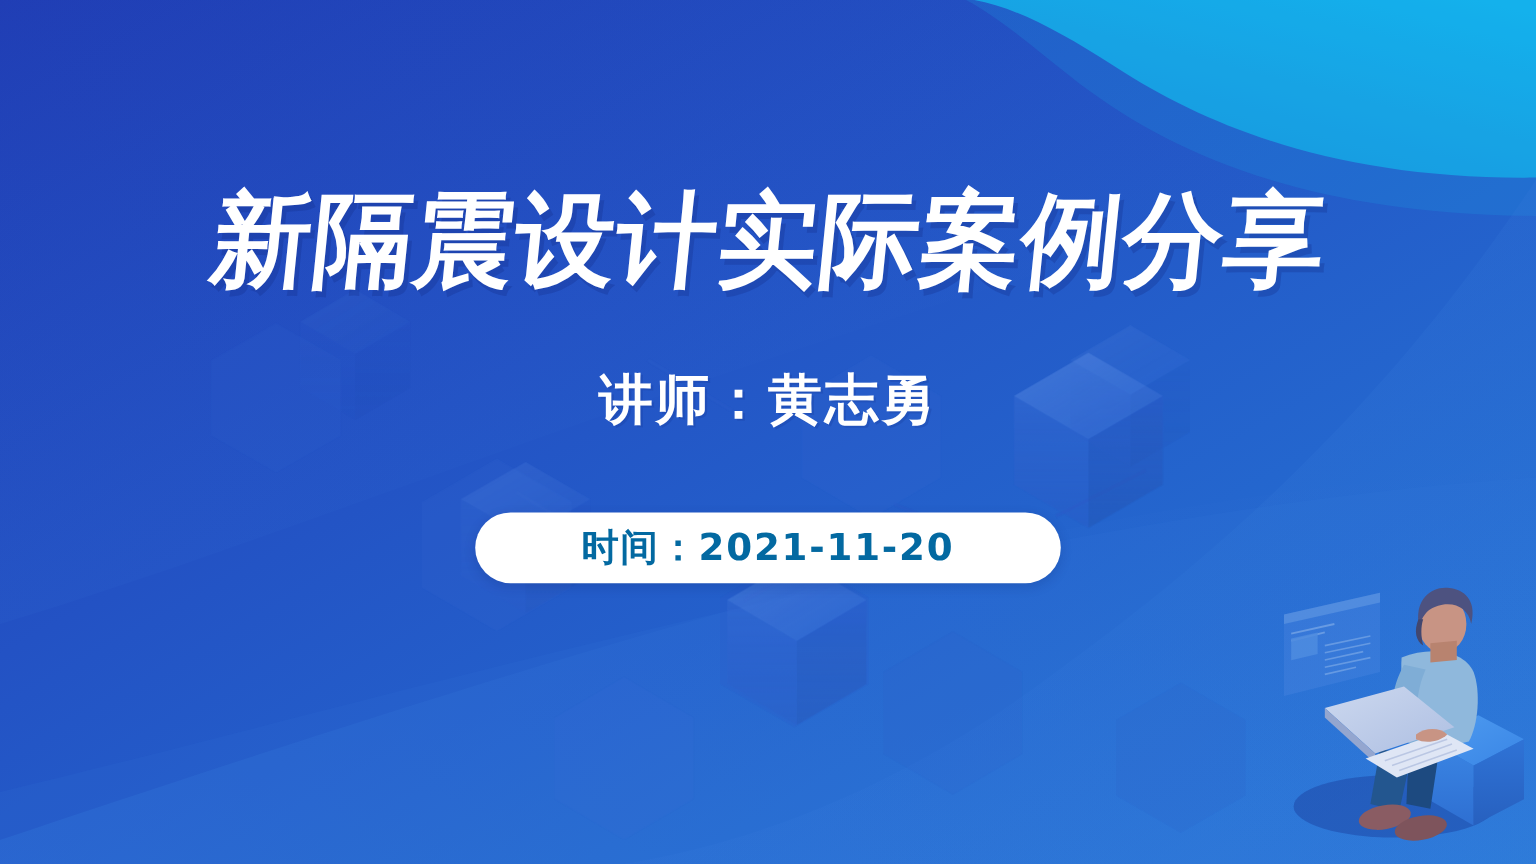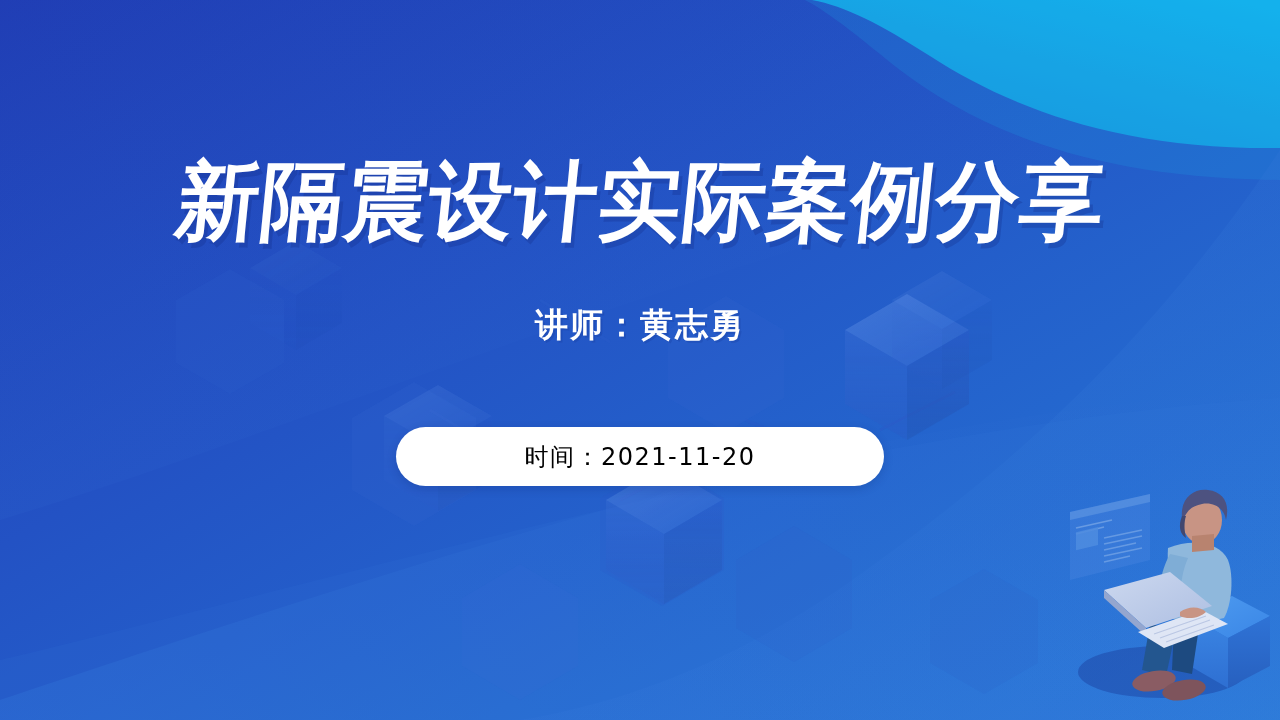--- a/index.html
+++ b/index.html
@@ -45,21 +45,21 @@
   
   #speaker-block {
     position:absolute;
     left:0; top:303px;
     width:1280px;
     text-align:center;
     z-index:20;
   }
   #speaker-text {
     color:#ffffff;
-    font-size:33px;
+    font-size:45px;
     font-weight:bold;
     letter-spacing:2px;
     text-shadow:2px 2px 0 rgba(20,48,140,0.22);
     font-family:"DejaVu Sans","Liberation Sans",sans-serif;
   }
 
   
   #date-pill-wrap {
     position:absolute;
     left:0; top:427px;
@@ -72,23 +72,23 @@
     align-items:center;
     justify-content:center;
     min-width:488px;
     height:59px;
     padding:0 40px;
     background:#ffffff;
     border-radius:32px;
     box-shadow:0 3px 10px rgba(10,30,90,0.18);
   }
   #date-text {
-    color:#000000;
-    font-size:24px;
-    font-weight:normal;
+    color:#0369a1;
+    font-size:31px;
+    font-weight:bold;
     letter-spacing:1.5px;
     font-family:"DejaVu Sans","Liberation Sans",sans-serif;
     white-space:nowrap;
   }
 
   
   #illustration {
     position:absolute;
     right:6px; bottom:8px;
     width:232px; height:236px;

